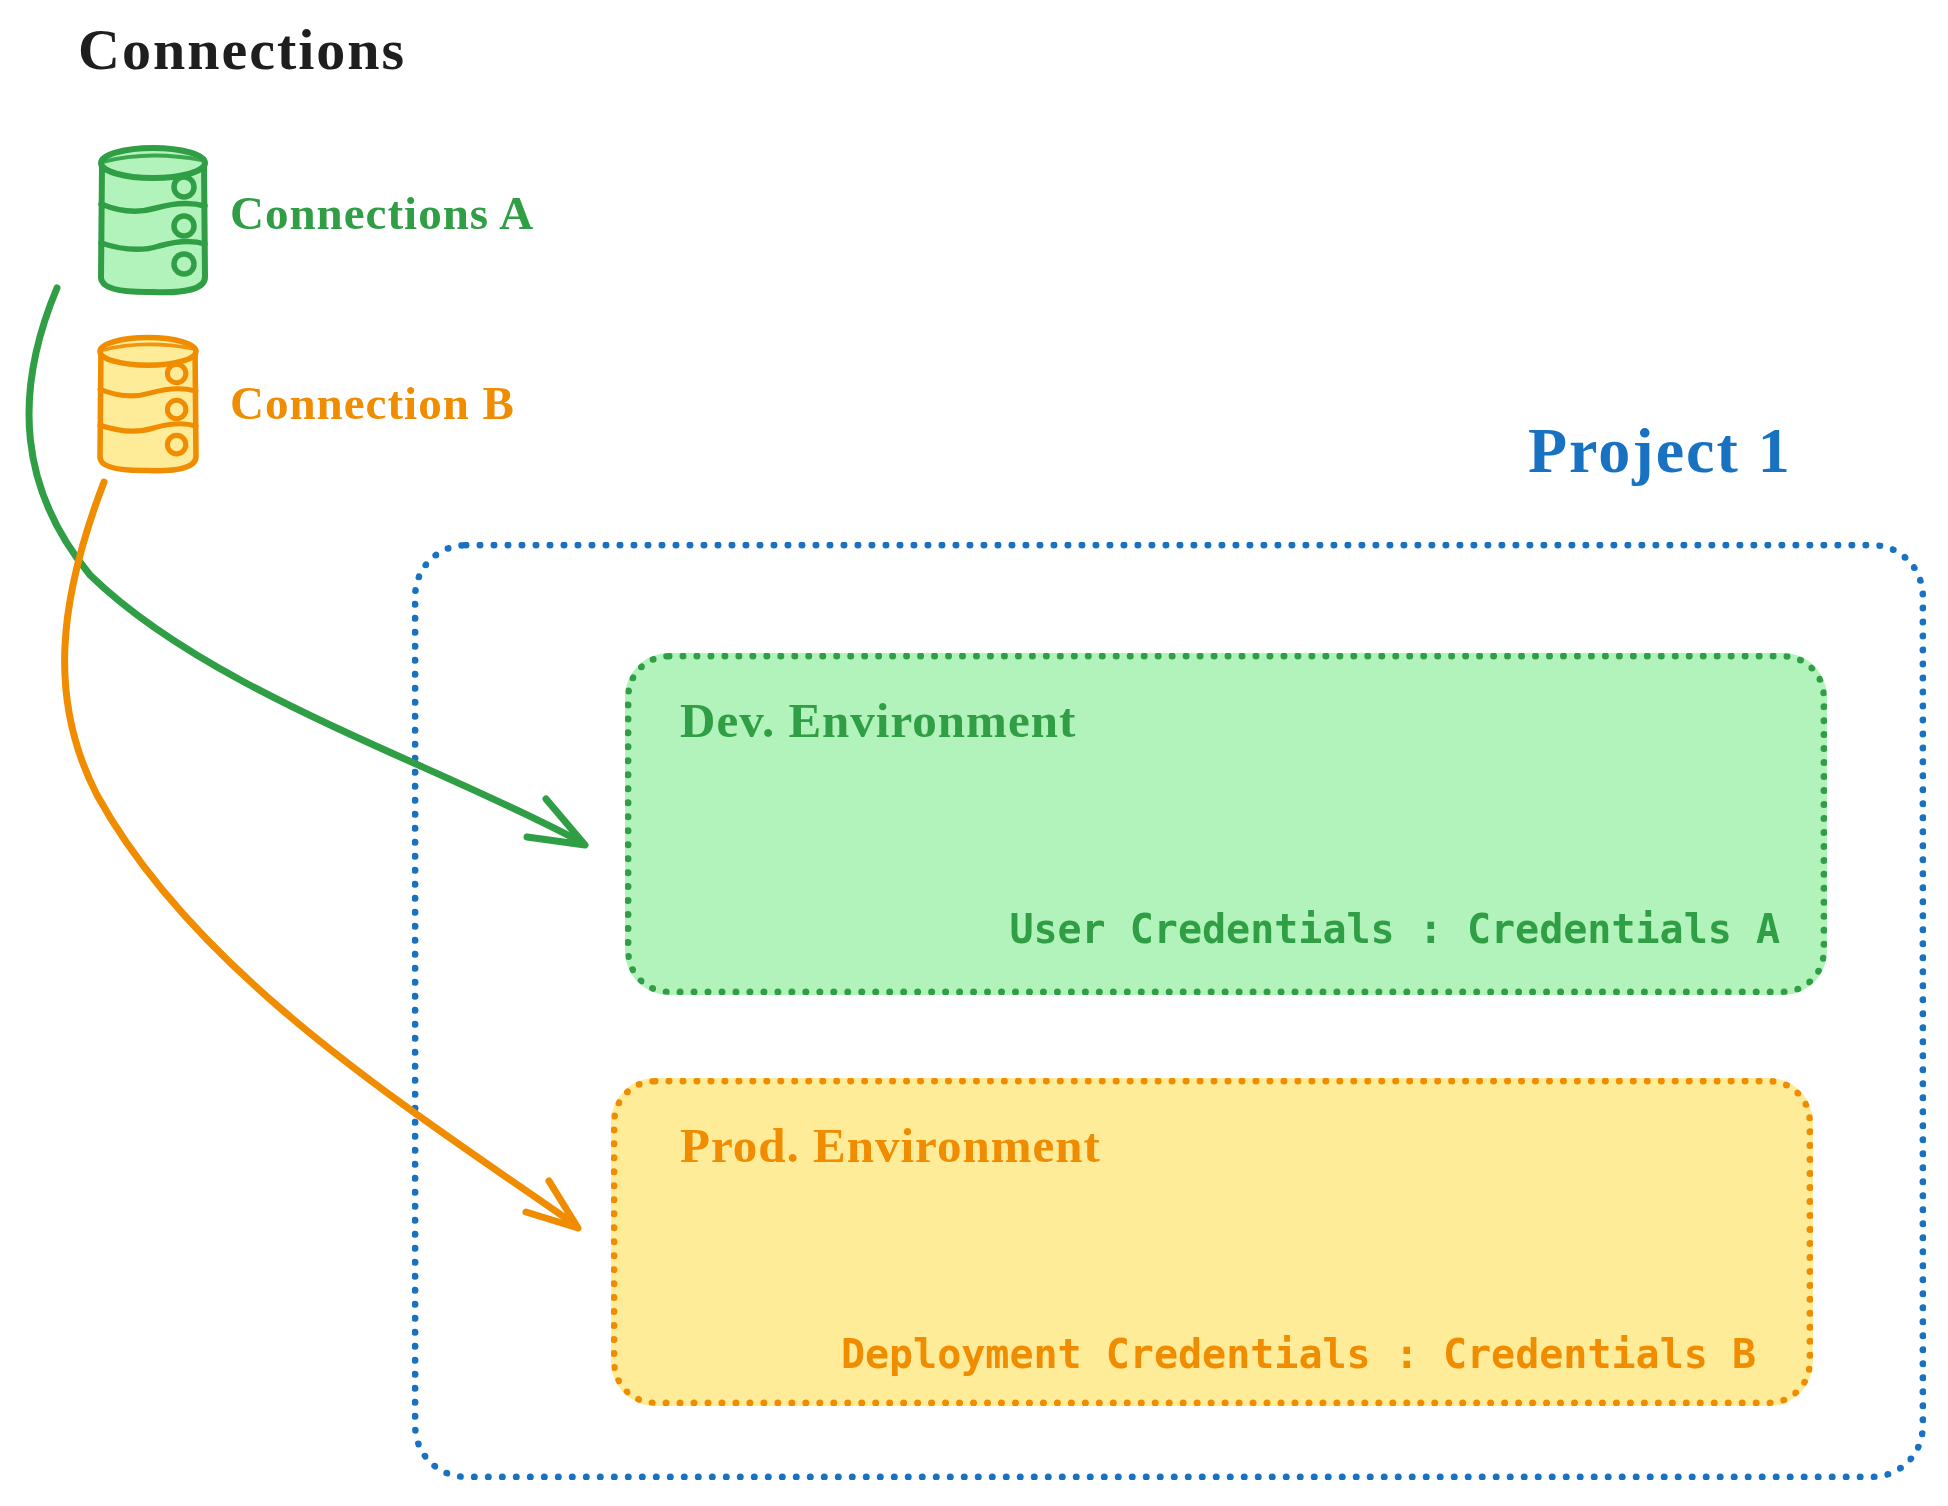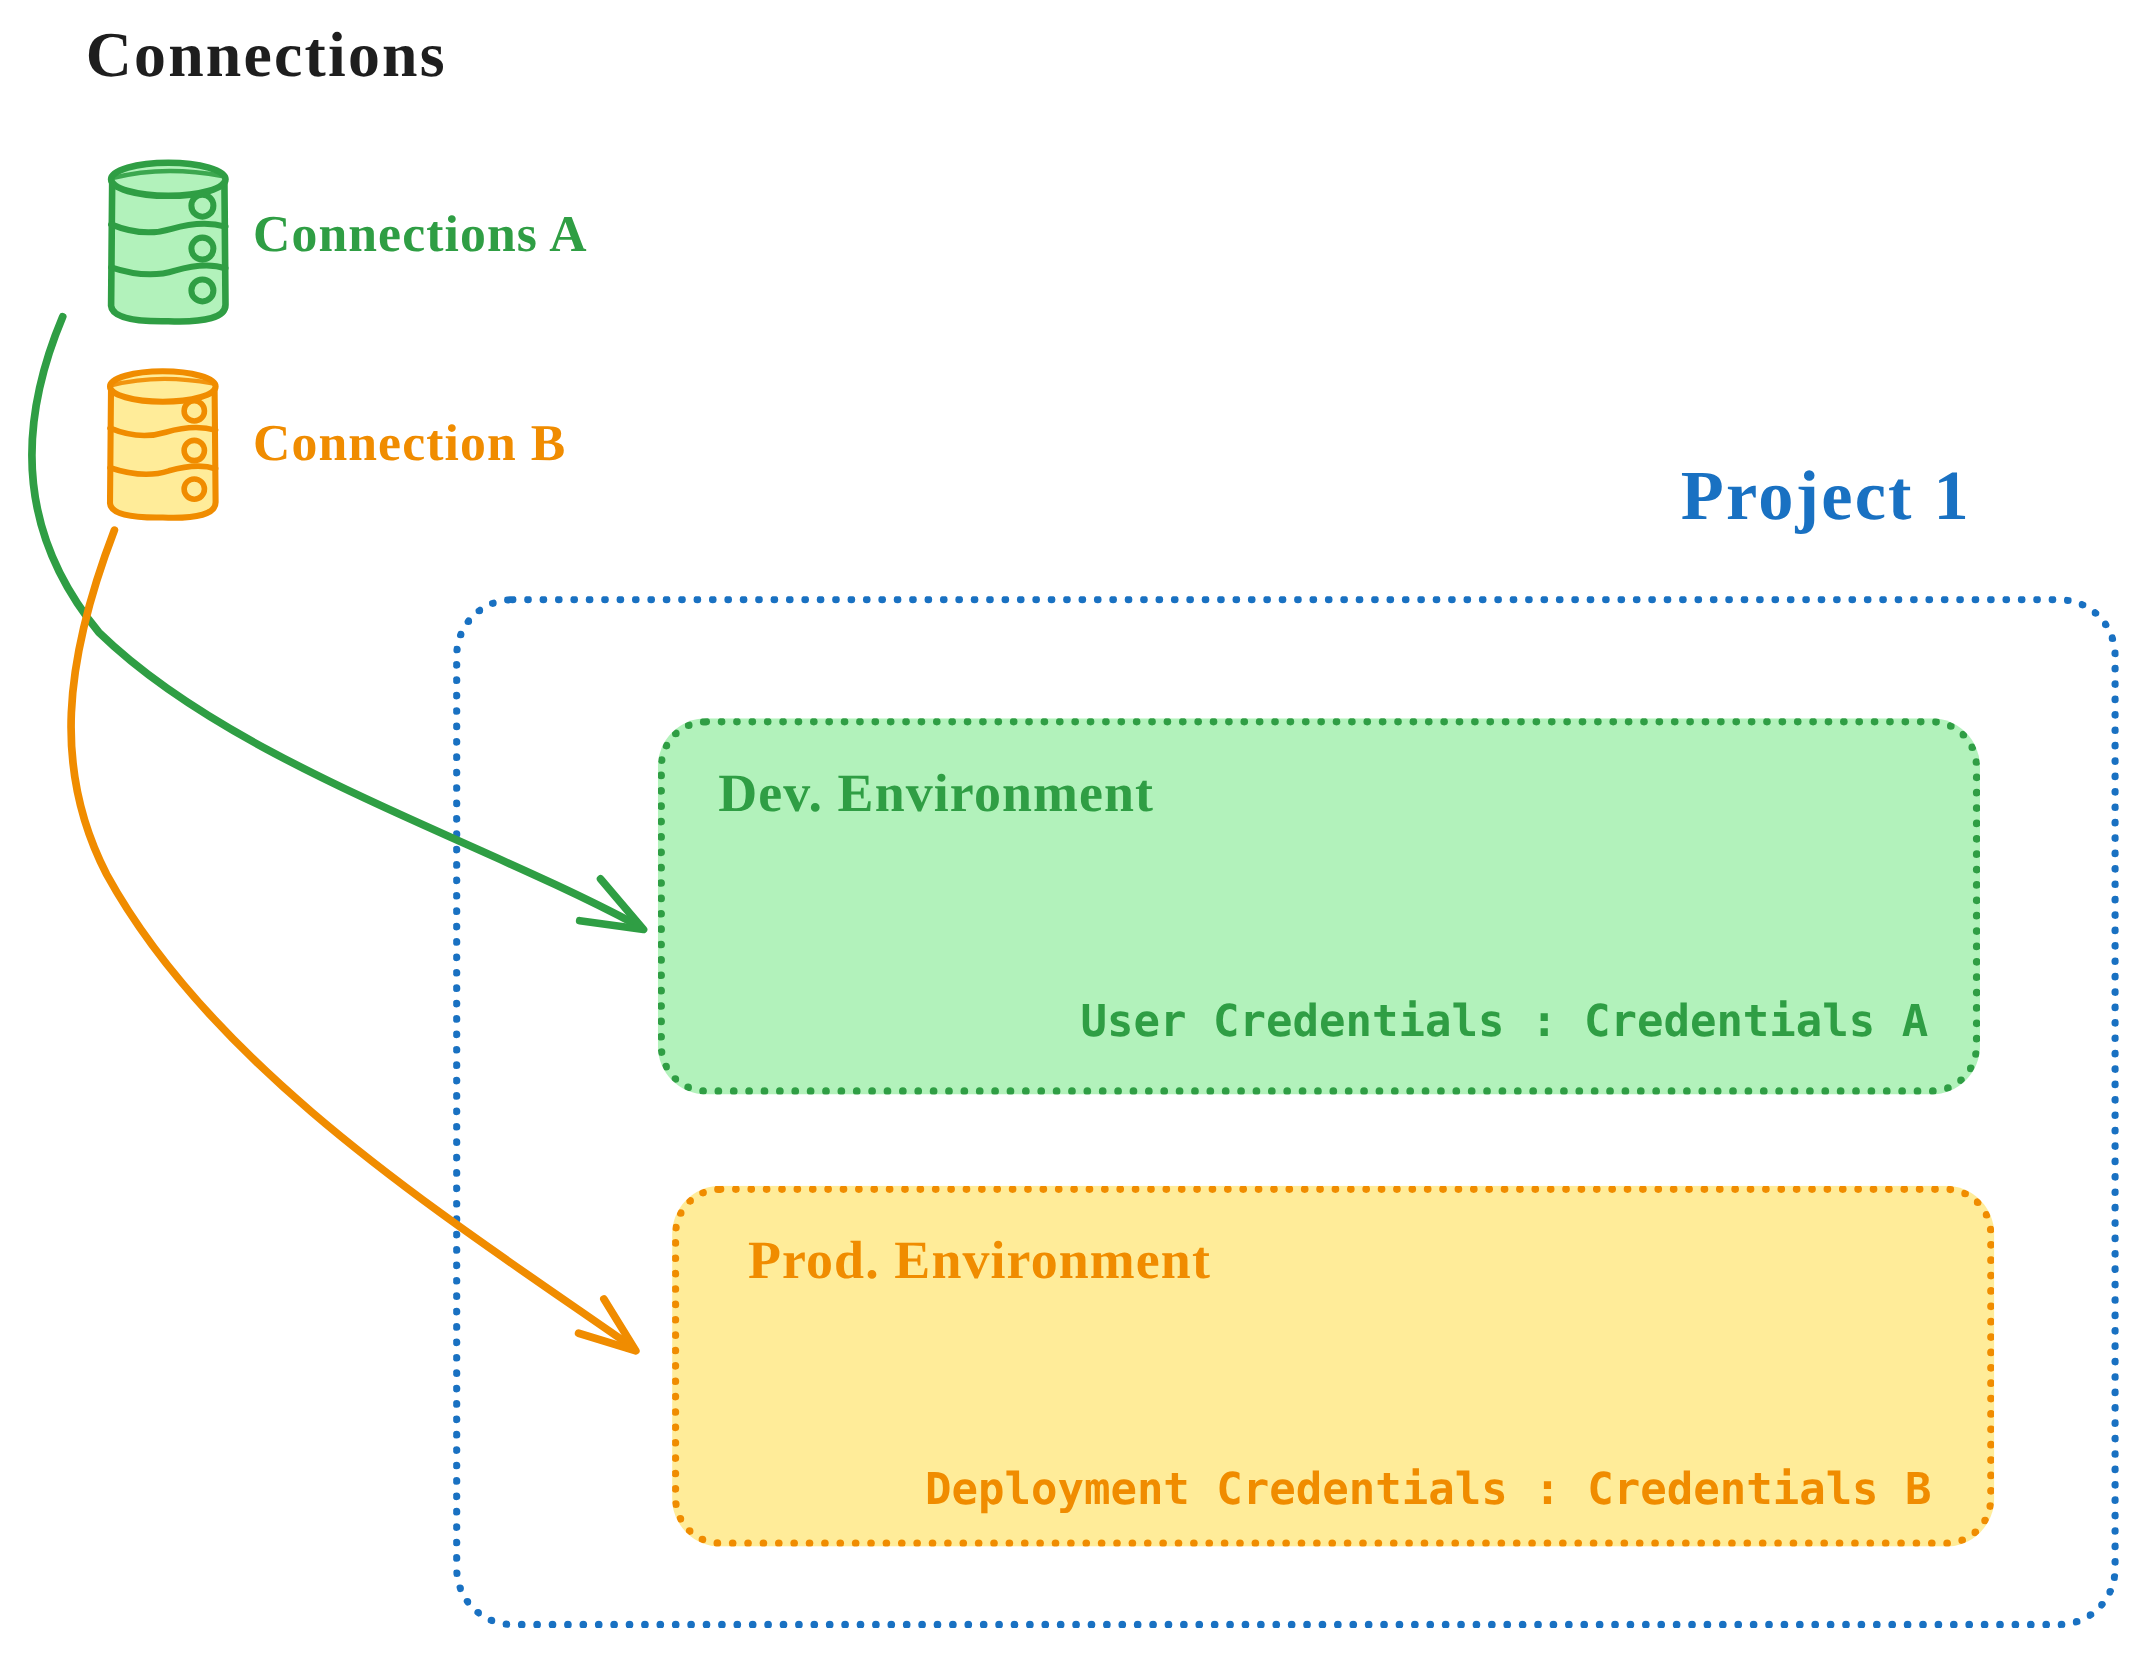--- a/index.html
+++ b/index.html
@@ -47,21 +47,21 @@
   .project-box{
     position:absolute;left:412px;top:542px;width:1514px;height:938px;
     border:7px dotted var(--blue);border-radius:54px;
     background:transparent;
   }
 
   .env-box{
     position:absolute;border-radius:44px;
   }
   .env-box.dev{
-    left:598px;top:653px;width:1202px;height:342px;
+    left:625px;top:653px;width:1202px;height:342px;
     background:var(--green-fill);border:7px dotted var(--green);text-align:center;
   }
   .env-box.prod{
     left:611px;top:1078px;width:1202px;height:328px;
     background:var(--orange-fill);border:7px dotted var(--orange);
   }
   .env-title{
     position:absolute;left:48px;top:32px;
     font-size:49px;font-weight:700;white-space:nowrap;letter-spacing:1px;
   }

